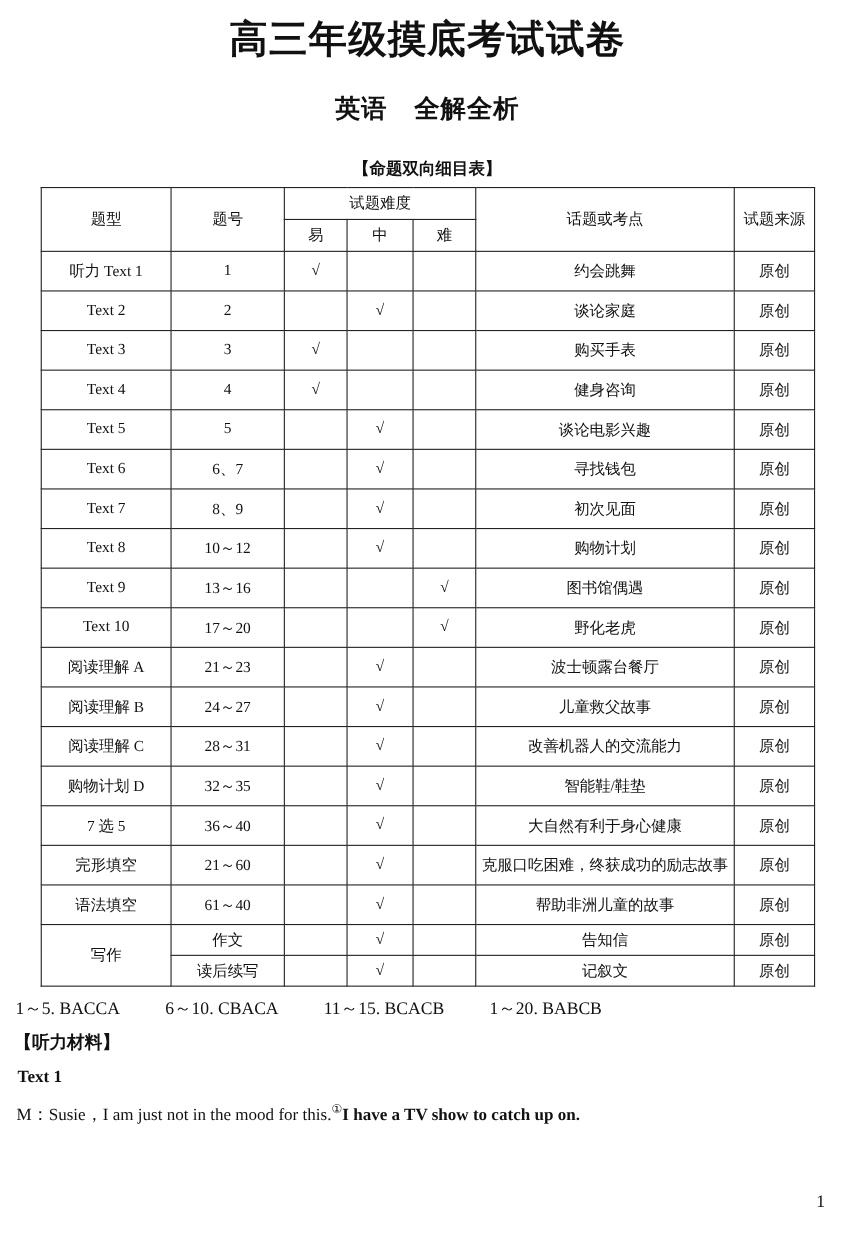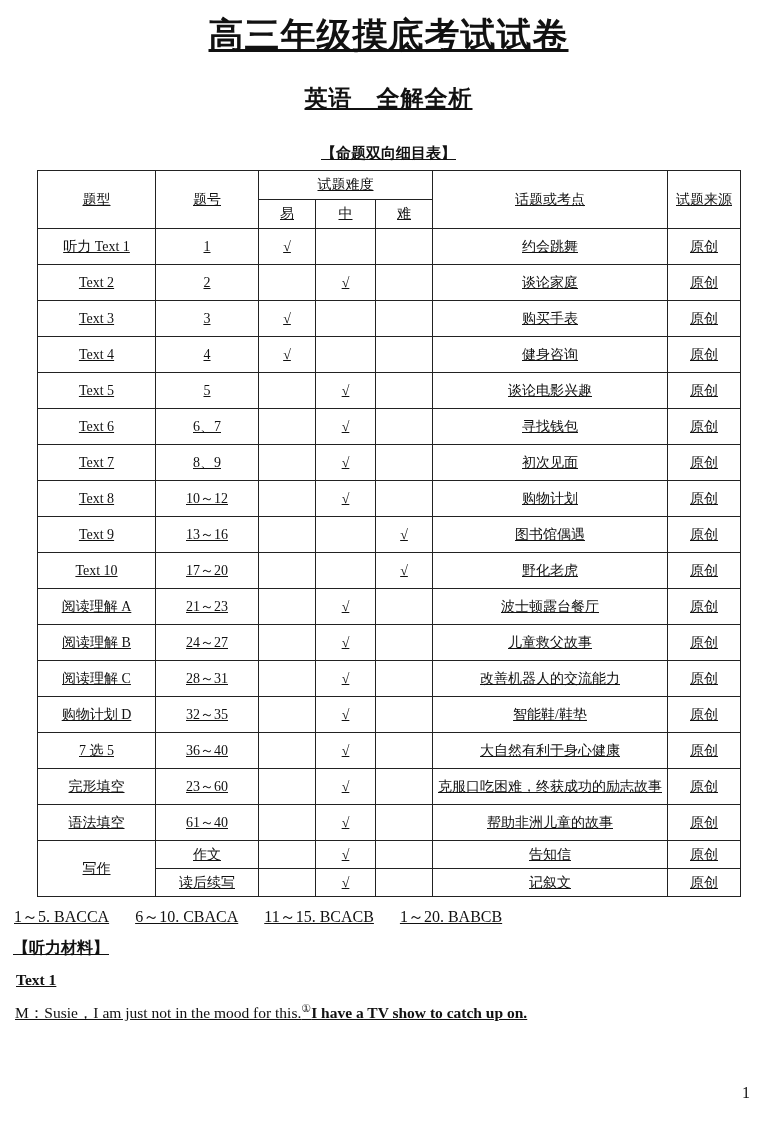--- a/index.html
+++ b/index.html
@@ -1,18 +1,18 @@
 <!DOCTYPE html>
 <html><head>
 <meta charset="utf-8">
 <style>
   html,body { margin:0; padding:0; background:#fff; }
   .page {
     position:relative; width:777px; height:1122px; background:#ffffff;
-    font-family:"Liberation Serif","DejaVu Serif",serif; color:#111; overflow:hidden;text-decoration:underline;
+    font-family:"Liberation Serif","DejaVu Serif",serif; color:#111; overflow:hidden;
   }
   .title {
     margin:12px 0 0 0; text-align:center;
     font-size:35px; font-weight:bold; letter-spacing:1px;
   }
   .subtitle {
     margin:24px 0 0 0; text-align:center;
     font-size:23px; font-weight:bold; letter-spacing:1px;
   }
   .tbl-caption {
@@ -26,21 +26,21 @@
   }
   table.spec td, table.spec th {
     border:1px solid #222; padding:0; text-align:center; vertical-align:middle;
     font-size:14px; font-weight:normal; overflow:hidden; white-space:nowrap;
   }
   tr.hrow { height:29px; }
   tr.r    { height:36px; }
   tr.rs   { height:28px; }
   td.tindent { padding-left:26px; }
   .answers {
-    display:flex; gap:26px; margin:10px 0 0 14px;
+    display:flex; gap:41px; margin:10px 0 0 14px;
     font-size:16px;
   }
   .listen-head {
     margin:10px 4px 0 13px;
     font-family:"Liberation Sans","DejaVu Sans",sans-serif;
     font-size:16px; font-weight:bold;
   }
   .text-label { margin:12px 0 0 16px; font-size:15.5px; font-weight:bold; }
   .dline { margin:13px 0 0 15px; font-size:15.5px; }
   .dline .ref { font-size:11px; vertical-align:super; }
@@ -210,21 +210,21 @@
         <td>7 选 5</td>
         <td>36～40</td>
         <td></td>
         <td>√</td>
         <td></td>
         <td>大自然有利于身心健康</td>
         <td>原创</td>
       </tr>
       <tr class="r">
         <td>完形填空</td>
-        <td>23～60</td>
+        <td>21～60</td>
         <td></td>
         <td>√</td>
         <td></td>
         <td>克服口吃困难，终获成功的励志故事</td>
         <td>原创</td>
       </tr>
       <tr class="r">
         <td>语法填空</td>
         <td>61～40</td>
         <td></td>

